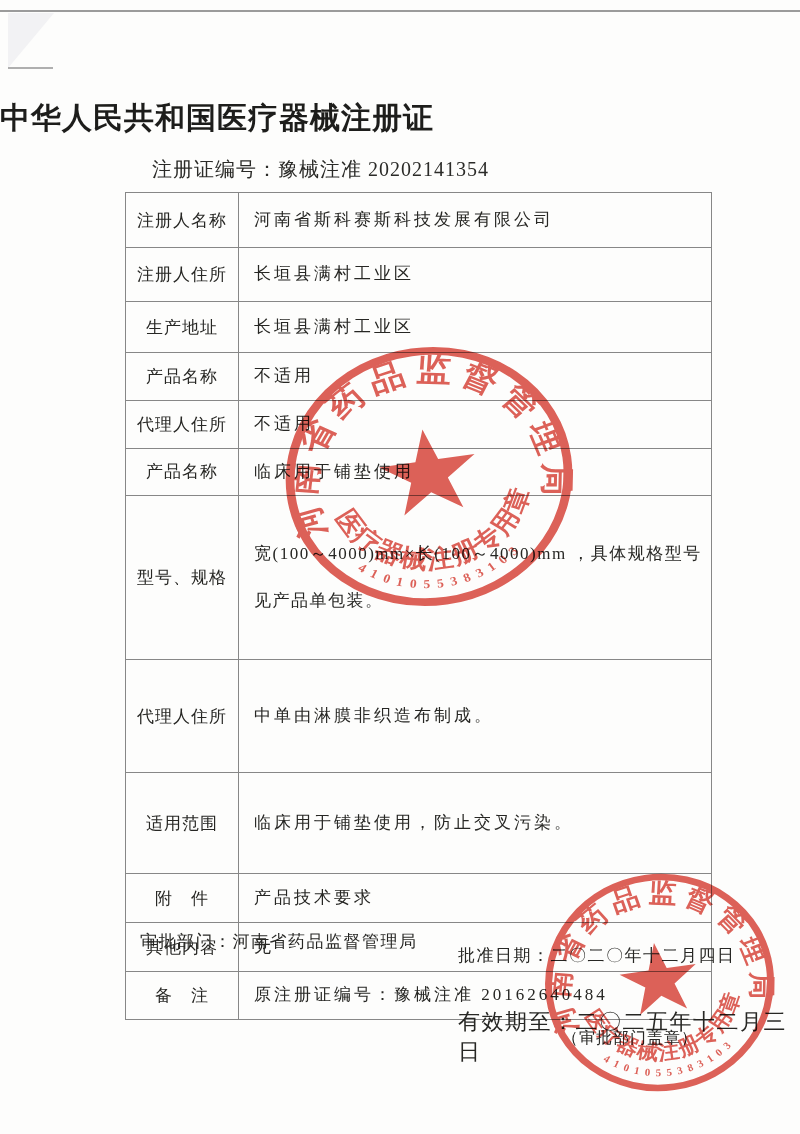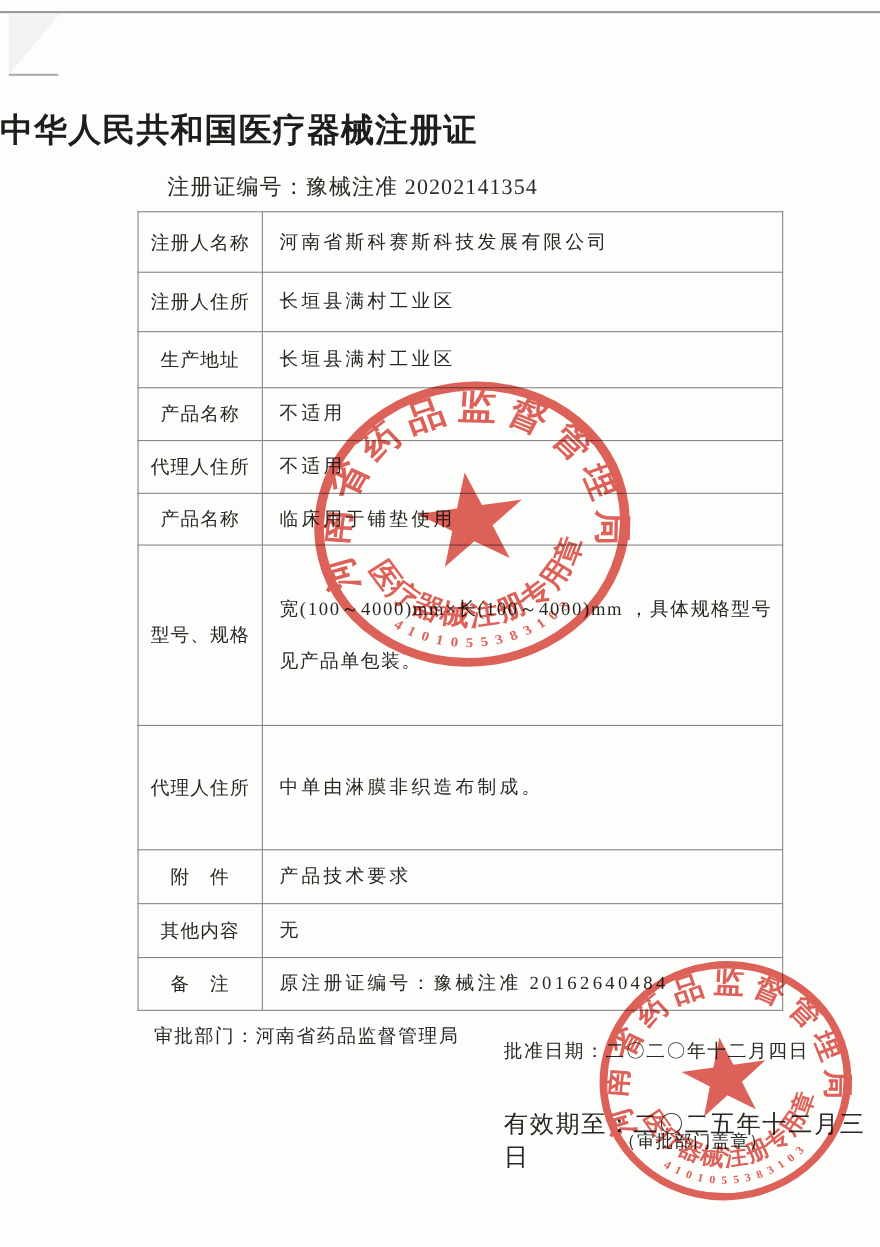--- a/index.html
+++ b/index.html
@@ -95,20 +95,24 @@
         <td class="val">临床用于铺垫使用</td>
       </tr>
       <tr class="r7">
         <td class="lbl">型号、规格</td>
         <td class="val compact">宽(100～4000)mm×长(100～4000)mm ，具体规格型号见产品单包装。</td>
       </tr>
       <tr class="r8">
         <td class="lbl">代理人住所</td>
         <td class="val">中单由淋膜非织造布制成。</td>
       </tr>
+      <tr class="r9">
+        <td class="lbl">适用范围</td>
+        <td class="val">临床用于铺垫使用，防止交叉污染。</td>
+      </tr>
       <tr class="r10">
         <td class="lbl">附　件</td>
         <td class="val">产品技术要求</td>
       </tr>
       <tr class="r11">
         <td class="lbl">其他内容</td>
         <td class="val">无</td>
       </tr>
       <tr class="r12">
         <td class="lbl">备　注</td>

